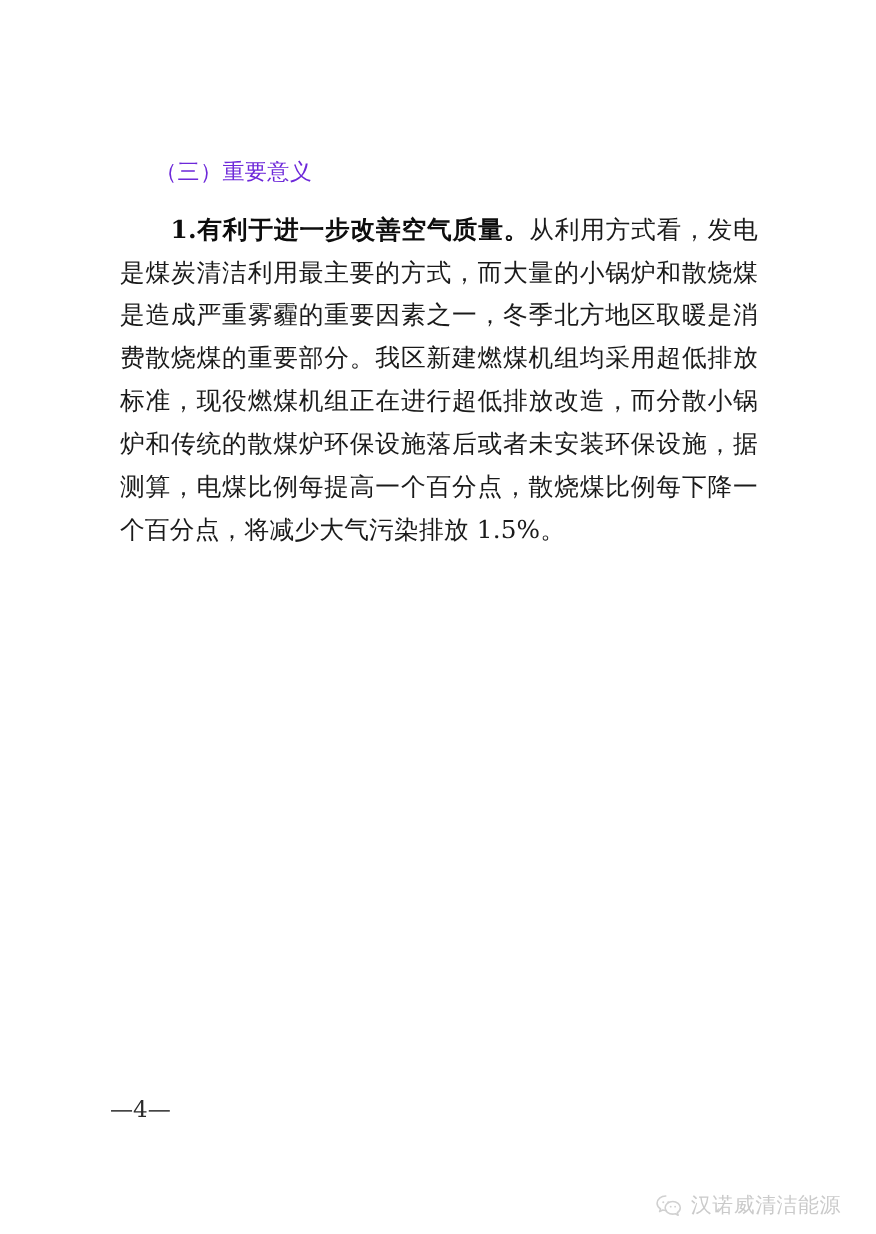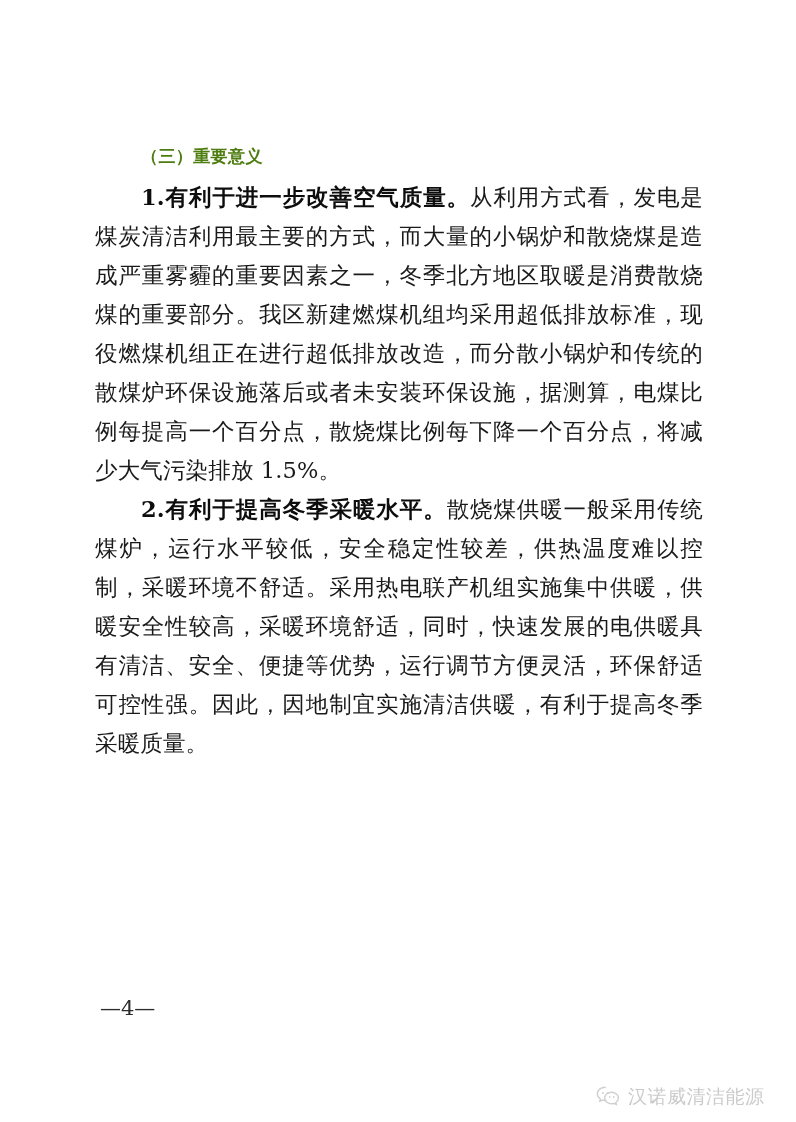--- a/index.html
+++ b/index.html
@@ -25,34 +25,34 @@
 
   
   .content {
     position: absolute;
     left: 95px;
     top: 137px;
     width: 608px;
   }
 
   .section-heading {
-    font-size: 17px;
-    font-weight: bold;
+    font-size: 20px;
+    font-weight: normal;
     line-height: 39px;
     letter-spacing: 0.4px;
     text-indent: 46px;
     margin: 0 0 2px 0;
-    color: #4d7c0f;
+    color: #6d28d9;
   }
 
   .para {
     font-size: 22.5px;
     line-height: 39px;
     letter-spacing: 0.15px;
-    margin: 0;
+    margin: 14px;
     text-align: justify;
     text-justify: inter-ideograph;
     text-indent: 46px;
     color: #1a1a1a;
   }
 
   .para .lead {
     font-weight: bold;
     letter-spacing: 0.2px;
     color: #0d0d0d;
@@ -98,21 +98,20 @@
 <body>
 
 <div class="page">
 
   <div class="content">
 
     <p class="section-heading">（三）重要意义</p>
 
     <p class="para"><span class="lead">1.有利于进一步改善空气质量。</span><span>从利用方式看，发电是煤炭清洁利用最主要的方式，而大量的小锅炉和散烧煤是造成严重雾霾的重要因素之一，冬季北方地区取暖是消费散烧煤的重要部分。我区新建燃煤机组均采用超低排放标准，现役燃煤机组正在进行超低排放改造，而分散小锅炉和传统的散煤炉环保设施落后或者未安装环保设施，据测算，电煤比例每提高一个百分点，散烧煤比例每下降一个百分点，将减少大气污染排放 1.5%。</span></p>
 
-    <p class="para"><span class="lead">2.有利于提高冬季采暖水平。</span><span>散烧煤供暖一般采用传统煤炉，运行水平较低，安全稳定性较差，供热温度难以控制，采暖环境不舒适。采用热电联产机组实施集中供暖，供暖安全性较高，采暖环境舒适，同时，快速发展的电供暖具有清洁、安全、便捷等优势，运行调节方便灵活，环保舒适可控性强。因此，因地制宜实施清洁供暖，有利于提高冬季采暖质量。</span></p>
 
 
   </div>
 
   <div class="page-number">—4—</div>
 
   <div class="watermark">
     <span class="wm-icon">
       <svg viewBox="0 0 26 22" width="25" height="21" aria-hidden="true">
         <path d="M9.6 1.3C5 1.3 1.3 4.4 1.3 8.2c0 2.2 1.3 4.1 3.3 5.4l-.9 2.6 3-1.5c.9.3 1.9.4 2.9.4h.6" fill="none" stroke="#9a9a9a" stroke-width="1.5" stroke-linecap="round" stroke-linejoin="round"></path>

